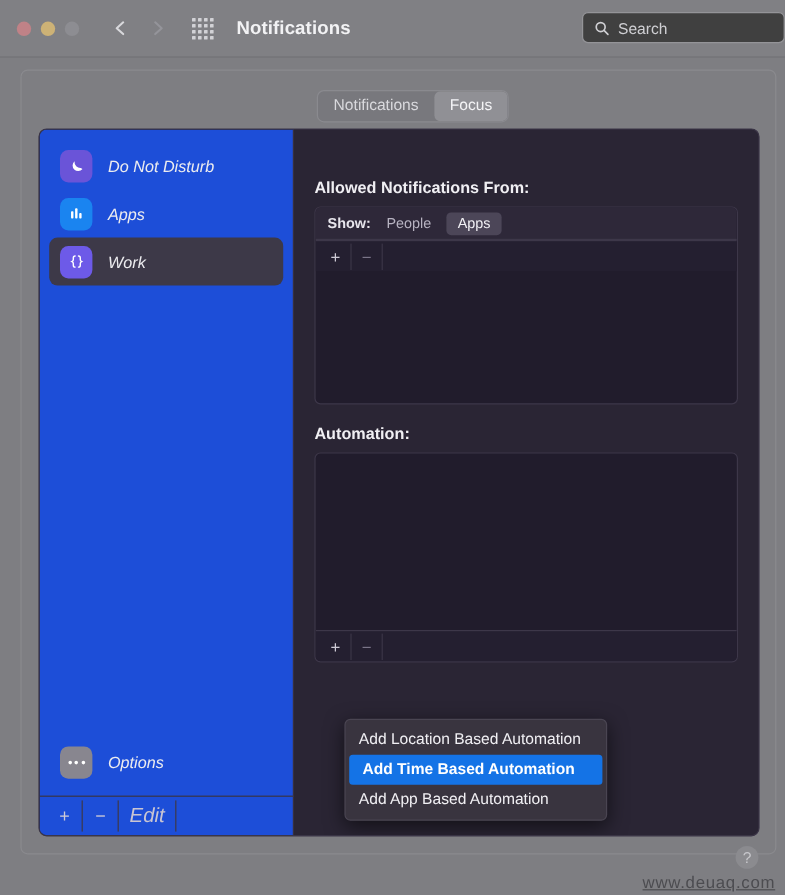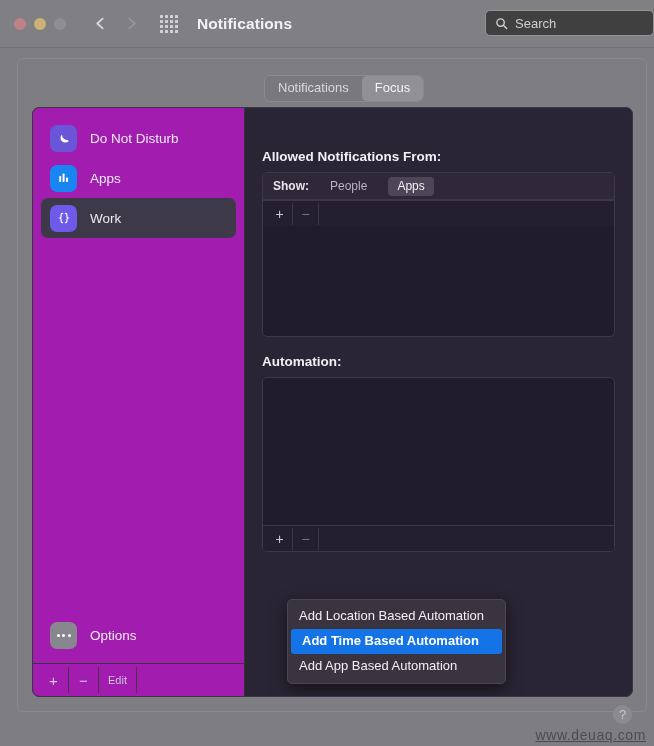--- a/index.html
+++ b/index.html
@@ -104,24 +104,25 @@
     background: #2a2534;
     border: 1px solid #3a3446;
     border-radius: 7px;
     display: flex;
     overflow: hidden;
   }
 
   
   #sidebar {
     width: 212px;
-    background: #a21caf;
+    background: #1d4ed8;
     border-right: 1px solid #37313f;
     position: relative;
     flex: none;
+    font-style: italic;
   }
   #focus-list { padding: 10px 8px 0 8px; }
   .focus-row {
     display: flex; align-items: center; gap: 13px;
     height: 40px; padding: 0 9px;
     border-radius: 7px;
     cursor: default;
   }
   .focus-row.selected { background: #3d3948; }
   .focus-icon {
@@ -156,21 +157,21 @@
     display: flex; align-items: center;
     padding-left: 6px;
   }
   .tb-btn {
     min-width: 30px; height: 26px;
     display: flex; align-items: center; justify-content: center;
     font-size: 15px; color: #cfcbd6;
     border-right: 1px solid #3e3849;
     padding: 0 9px;
   }
-  .tb-btn.text { font-size: 11px; color: #c9c5d2; }
+  .tb-btn.text { font-size: 17px; color: #c9c5d2; }
 
   
   #main {
     flex: 1;
     padding: 17px 17px 0 17px;
     position: relative;
     margin-top: 24px;
   }
   .section-label {
     font-size: 13.5px; color: #f0eff3; font-weight: bold;
@@ -181,21 +182,21 @@
     border: 1px solid #3d3749;
     border-radius: 5px;
     overflow: hidden;
   }
   #apps-box { height: 165px; display: flex; flex-direction: column; }
   #show-row {
     height: 27px;
     background: #2e2839;
     border-bottom: 1px solid #3d3749;
     display: flex; align-items: center;
-    padding-left: 10px; gap: 12px;
+    padding-left: 10px; gap: 4px;
   }
   #show-label { font-size: 12px; color: #e7e5ec; font-weight: bold; }
   .seg {
     font-size: 12px; color: #b7b3c1;
     padding: 2px 9px 3px; border-radius: 4px;
   }
   .seg.active { background: #4c4658; color: #f2f1f5; }
 
   #apps-list { flex: 1; }
   .app-row {

